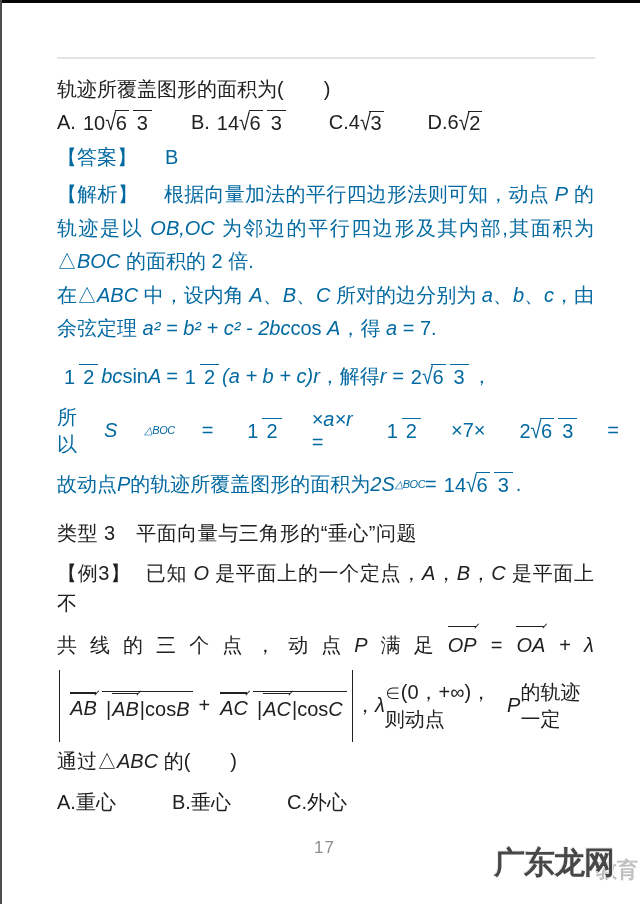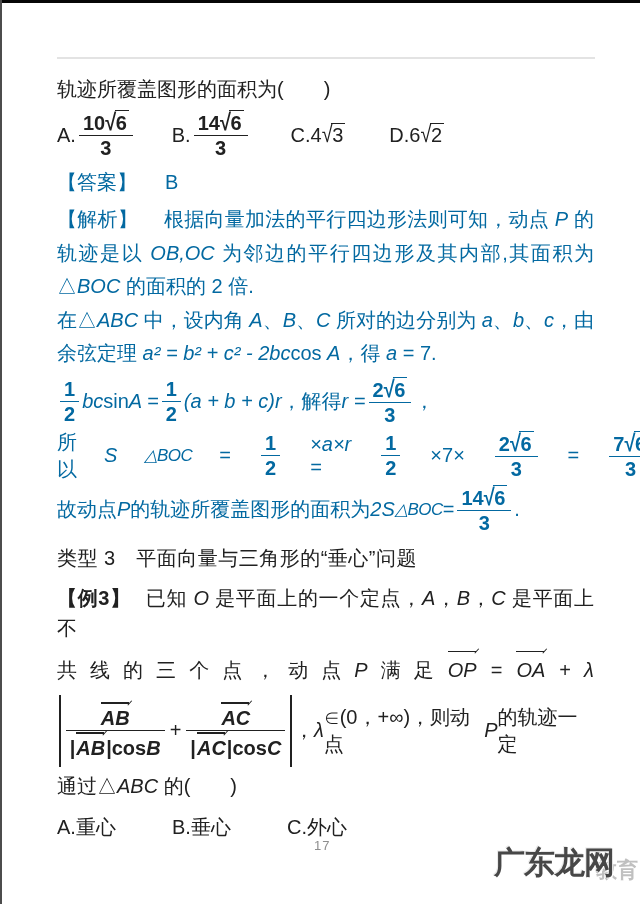--- a/index.html
+++ b/index.html
@@ -8,59 +8,59 @@
     font-family:"Liberation Sans",sans-serif;color:#212121;
   }
   .edge-top{position:absolute;top:0;left:0;right:0;height:3px;background:#060606;}
   .edge-left{position:absolute;top:0;left:0;bottom:0;width:2px;background:#4c4c4c;}
   .divider{position:absolute;top:57px;left:57px;right:45px;height:2px;background:#e3e3e3;}
   .content{position:absolute;left:57px;right:46px;top:0;font-size:20px;}
   .red{color:#0369a1;}
   .it{font-style:italic;}
   .justify{text-align:justify;}
   
-  .frac{display:inline-flex;flex-direction:column;align-items:center;vertical-align:middle;
-        line-height:1.2;margin:0 3px;text-align:center;font-weight:bold;}
+  .frac{display:inline-flex;flex-direction:row;align-items:center;vertical-align:middle;
+        line-height:1.2;margin:0 3px;text-align:center;}
   .frac .num{padding:0 4px;display:inline-flex;align-items:baseline;}
   .frac .den{border-top:1.7px solid currentColor;align-self:stretch;padding:0 4px;}
   
   .sqrt{display:inline-flex;white-space:nowrap;align-items:baseline;}
   .sqrt .sym{display:inline-block;transform:scaleY(1.18);transform-origin:70% 88%;margin-right:-1.5px;}
   .sqrt .rad{display:inline-block;border-top:1.7px solid currentColor;padding:0 2px 0 1px;}
   
   .vec{position:relative;display:inline-block;font-style:italic;margin-top:5px;padding:0 1px;}
   .vec::before{content:"";position:absolute;left:1px;right:2px;top:-4px;height:1.5px;background:currentColor;}
   .vec::after{content:"";position:absolute;right:0;top:-8.5px;width:6px;height:6px;
               border-right:1.5px solid currentColor;transform:rotate(42deg);}
-  .sb{font-size:17px;font-style:italic;vertical-align:-5px;letter-spacing:-0.5px;}
+  .sb{font-size:11px;font-style:italic;vertical-align:-5px;letter-spacing:-0.5px;}
   .vbar{display:inline-block;width:1.7px;background:currentColor;height:72px;margin:0 2px;}
   
   .stem{margin:0;padding-top:76px;line-height:26px;}
   .opts1{margin-top:8px;display:flex;align-items:center;}
   .opts1 .opt{display:flex;align-items:center;}
   .opts1 .gapA{margin-right:36px;} .opts1 .gapB{margin-right:40px;} .opts1 .gapC{margin-right:44px;}
   .answer{margin-top:9px;line-height:26px;}
   .answer .tag{margin-right:28px;}
   .para{line-height:33.5px;}
   .p1{margin-top:8px;}
   .p3{line-height:33px;}
   .frow{display:flex;align-items:center;}
   .f1{height:56px;margin-top:3px;}
   .f2{height:52px;gap:27px;}
   .f3{height:52px;margin-top:2px;}
   .section-title{margin-top:9px;line-height:27px;font-weight:500;letter-spacing:0.5px;}
   .ex1{margin-top:11px;line-height:30px;}
-  .ex1 .tag{margin-right:15px;font-weight:bold;}
+  .ex1 .tag{margin-right:15px;}
   .ex2{margin-top:7px;display:flex;justify-content:space-between;align-items:baseline;line-height:30px;}
   .exfrac{margin-top:6px;display:flex;align-items:center;height:80px;}
   .exfrac .den{display:inline-flex;align-items:baseline;}
   .ex4{margin-top:0;line-height:30px;}
   .opts2{margin-top:13px;display:flex;line-height:27px;}
   .opts2 .o{width:115px;}
-  .page-number{position:absolute;left:314px;top:838px;font-size:13px;color:#8e8e8e;letter-spacing:1px;}
+  .page-number{position:absolute;left:314px;top:838px;font-size:17px;color:#8e8e8e;letter-spacing:1px;}
   .watermark{position:absolute;right:0;bottom:2px;width:190px;height:58px;}
   .wm-light{position:absolute;right:2px;bottom:18px;font-size:21px;color:#c0c0c0;font-weight:700;}
   .wm-main{position:absolute;right:26px;bottom:18px;font-size:31px;font-weight:800;color:#474747;
            letter-spacing:-1px;text-shadow:1px 1px 0 #ffffff,-1px -1px 0 #e9e9e9;}
 </style>
 </head>
 <body>
 
 <div class="page">
   <div class="edge-top"></div>

